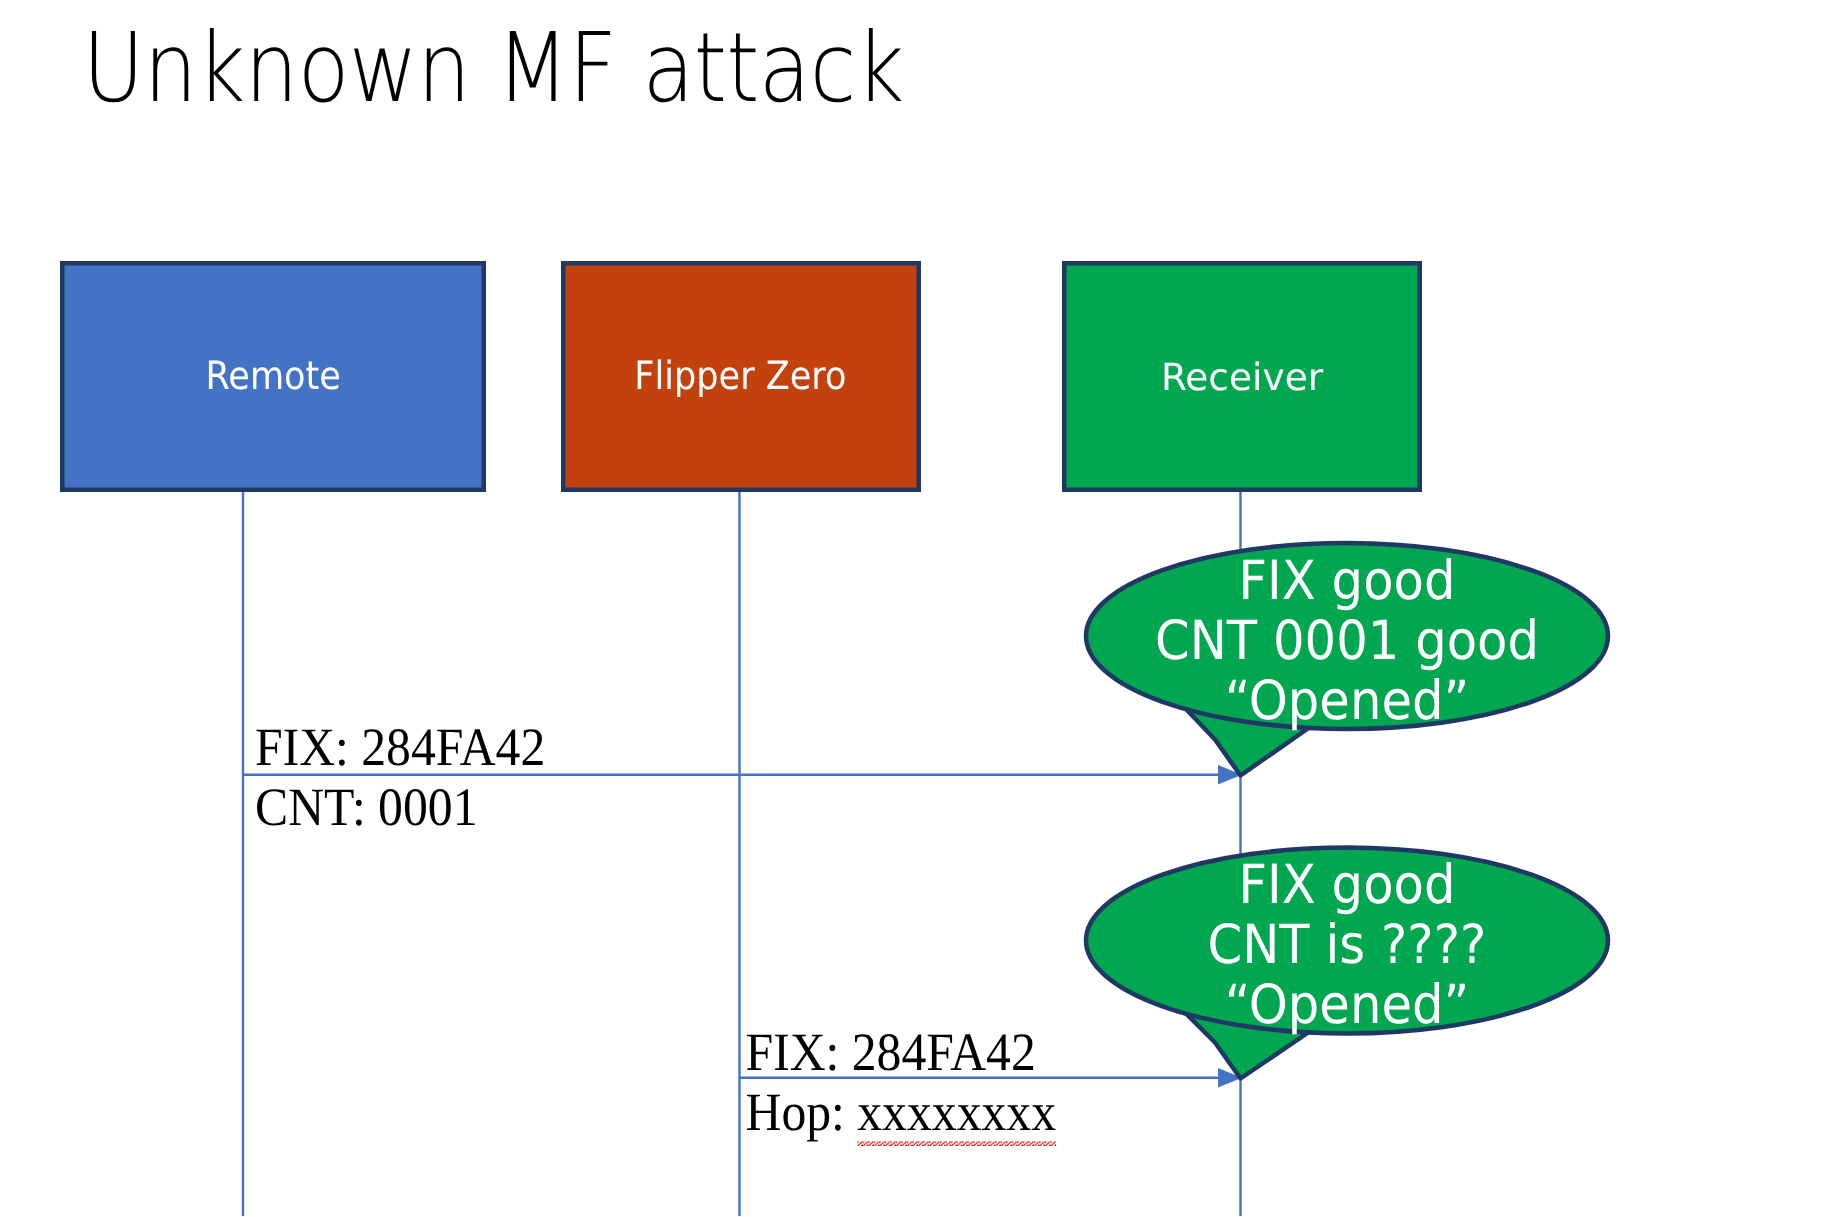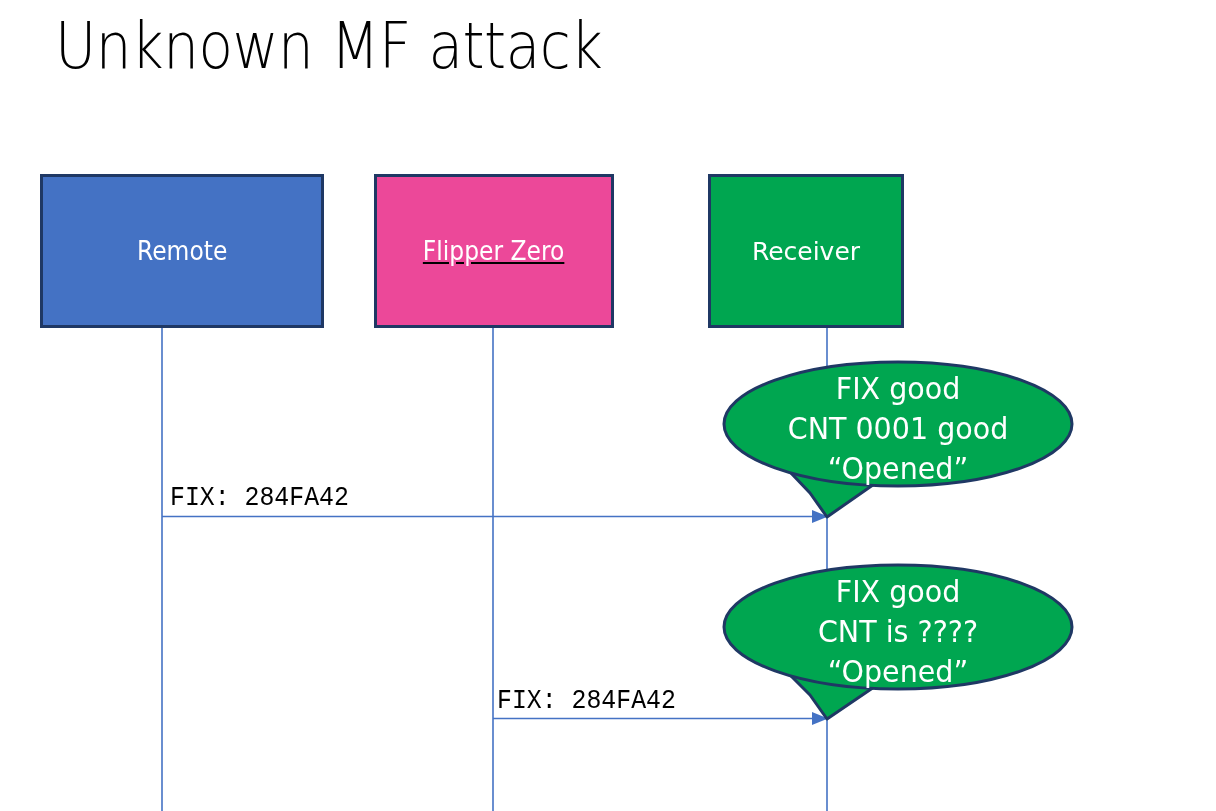--- a/index.html
+++ b/index.html
@@ -53,44 +53,44 @@
     justify-content: center;
   }
   .actor-label {
     color: #ffffff;
     font-size: 26px;
     font-weight: 400;
     font-family: "DejaVu Sans", "Liberation Sans", sans-serif;
     transform: scaleX(0.9);
   }
   #actor-remote  { left: 40px;  top: 174px; width: 284px; height: 154px; background: #4472C4; }
-  #actor-flipper { left: 374px; top: 174px; width: 240px; height: 154px; background: #ec4899; text-decoration: underline; }
-  #actor-receiver{ left: 708px; top: 174px; width: 196px; height: 154px; background: #00A650; }
+  #actor-flipper { left: 374px; top: 174px; width: 240px; height: 154px; background: #c2410c; }
+  #actor-receiver{ left: 708px; top: 174px; width: 240px; height: 154px; background: #00A650; }
   #actor-receiver .actor-label { transform: none; font-size: 25px; }
 
   
   .callout-text {
     position: absolute;
     width: 348px;
     text-align: center;
     color: #ffffff;
-    font-size: 31px;
+    font-size: 36px;
     line-height: 40px;
     font-family: "DejaVu Sans", "Liberation Sans", sans-serif;
     pointer-events: none;
   }
   .callout-text span { display: block; transform: scaleX(0.92); }
   #callout-1-text { left: 724px; top: 368px; }
   #callout-2-text { left: 724px; top: 571px; }
 
   
   .msg-block {
     position: absolute;
-    font-family: Liberation Mono, monospace;
-    font-size: 27px;
+    font-family: Liberation Serif, serif;
+    font-size: 36px;
     line-height: 40px;
     color: #000000;
     white-space: nowrap;
   }
   .msg-block .line { display: block; }
   .msg-block .line > span { display: inline-block; transform: scaleX(0.92); transform-origin: left center; }
   #msg-1 { left: 170px; top: 478px; }
   #msg-2 { left: 497px; top: 681px; }
 
   .hl {
@@ -163,21 +163,27 @@
   <div class="callout-text" id="callout-2-text">
     <span>FIX good</span>
     <span>CNT is ????</span>
     <span>“Opened”</span>
   </div>
 
   <div class="msg-block" id="msg-1">
     <span class="line">
       <span><span>FIX: </span><span>284FA42</span></span>
     </span>
+    <span class="line">
+      <span><span>CNT: </span><span>0001</span></span>
+    </span>
   </div>
 
   <div class="msg-block" id="msg-2">
     <span class="line">
       <span><span>FIX: </span><span>284FA42</span></span>
     </span>
+    <span class="line">
+      <span><span>Hop: </span><span class="squiggle">xxxxxxxx</span></span>
+    </span>
   </div>
 
 </div>
 
 </body></html>

